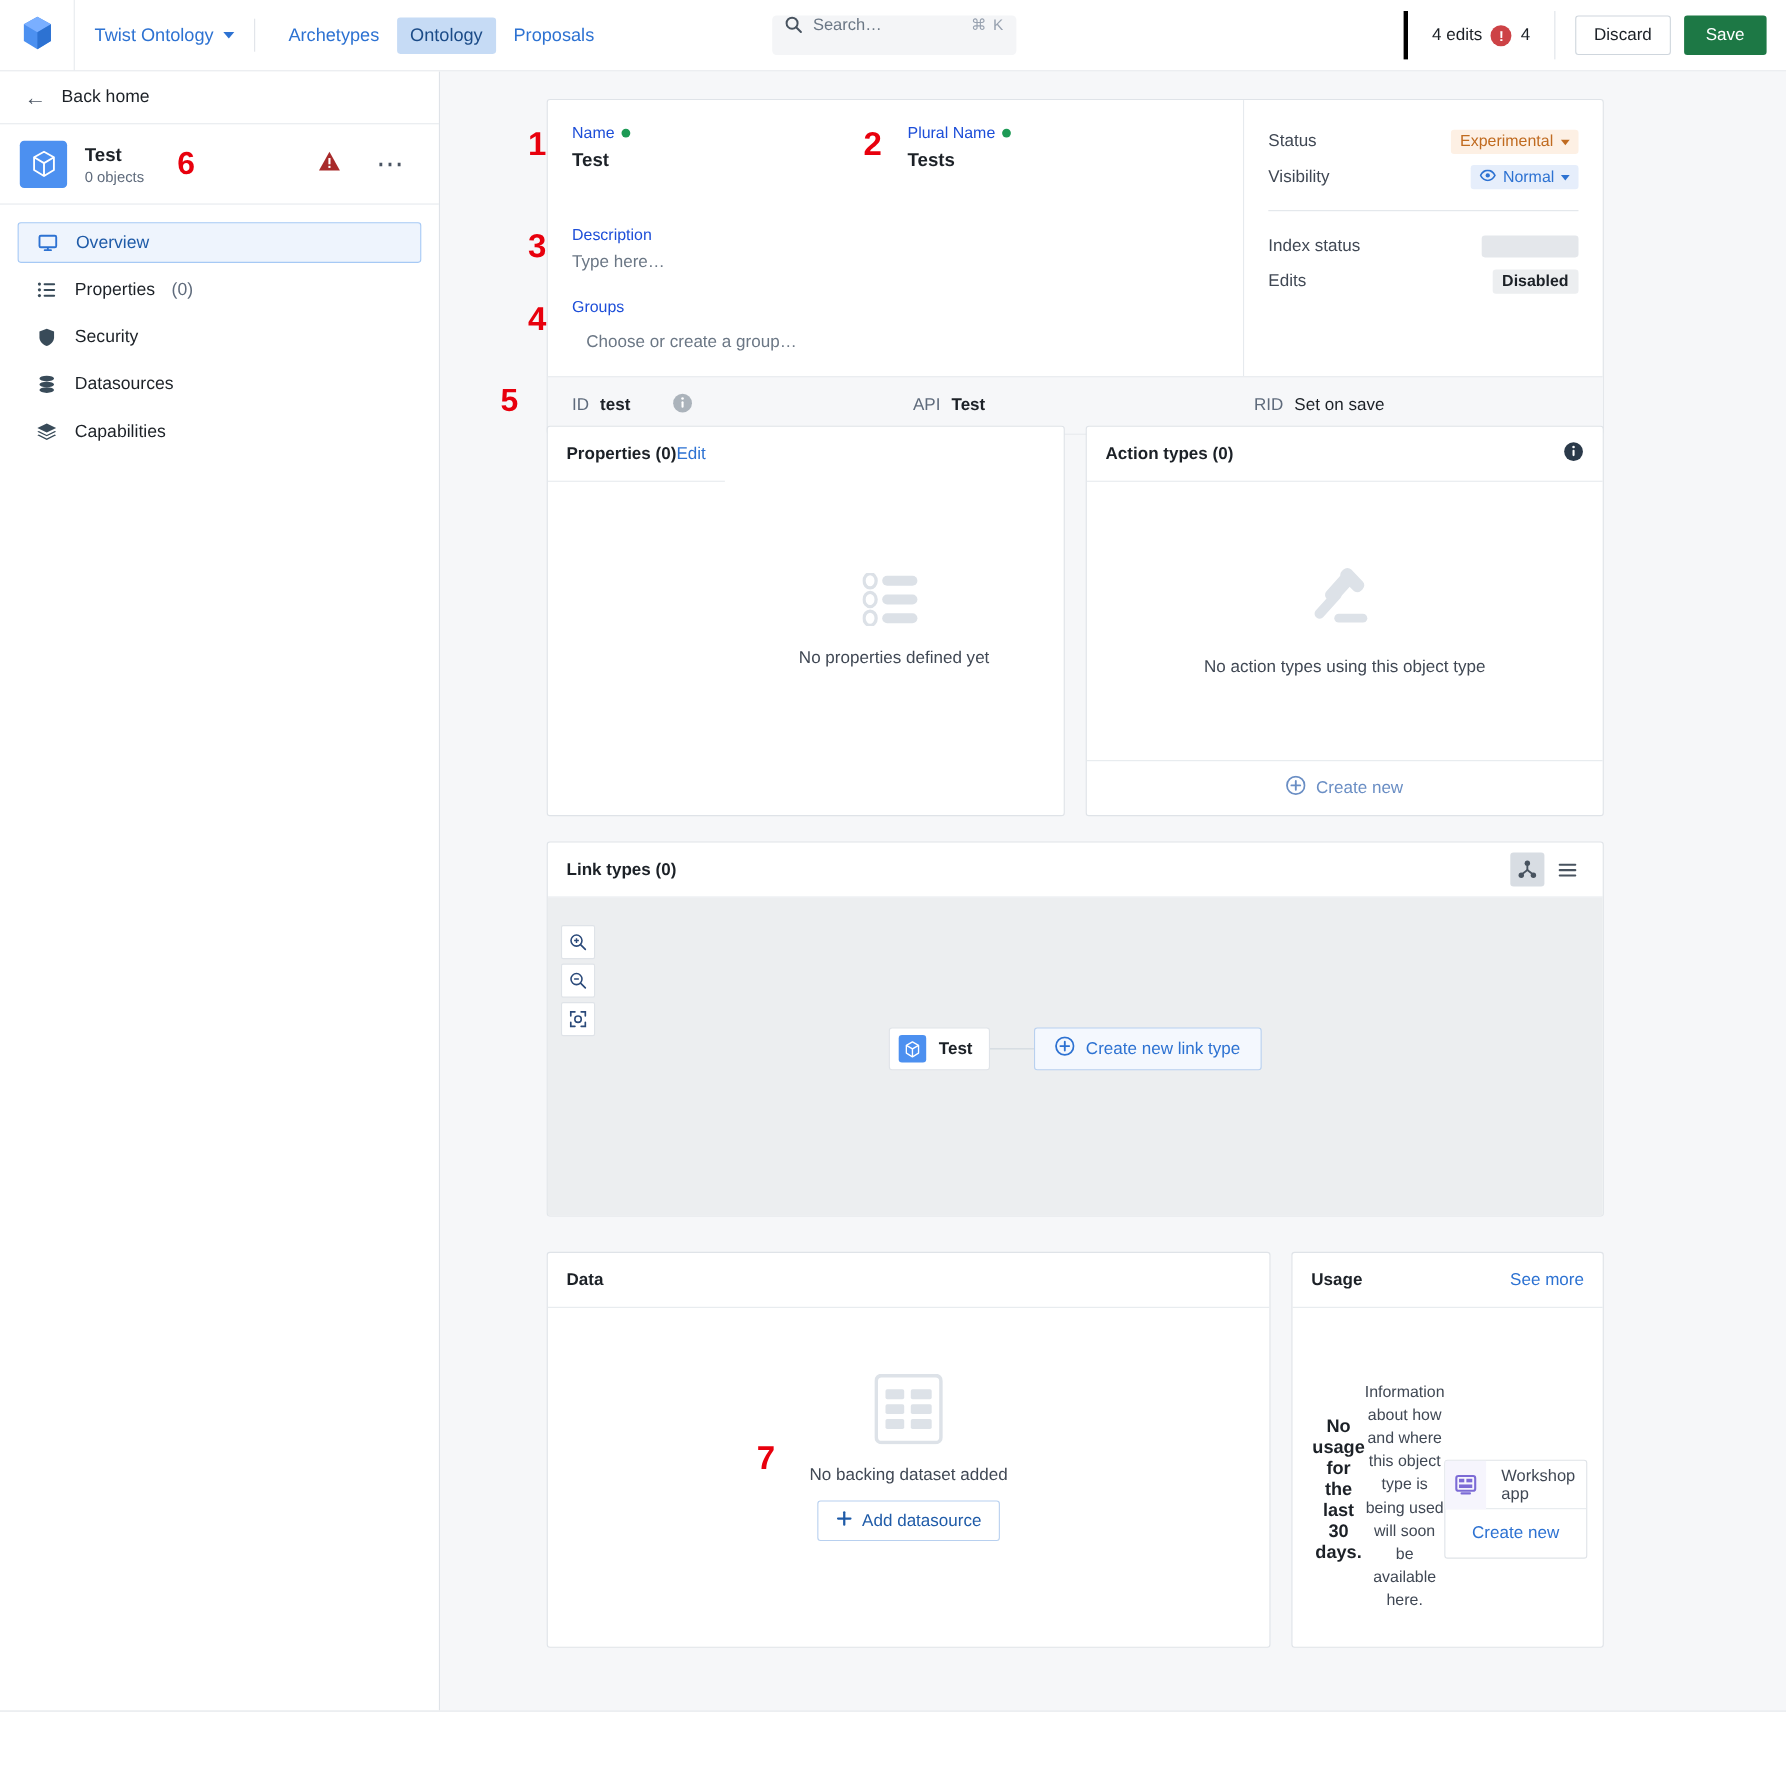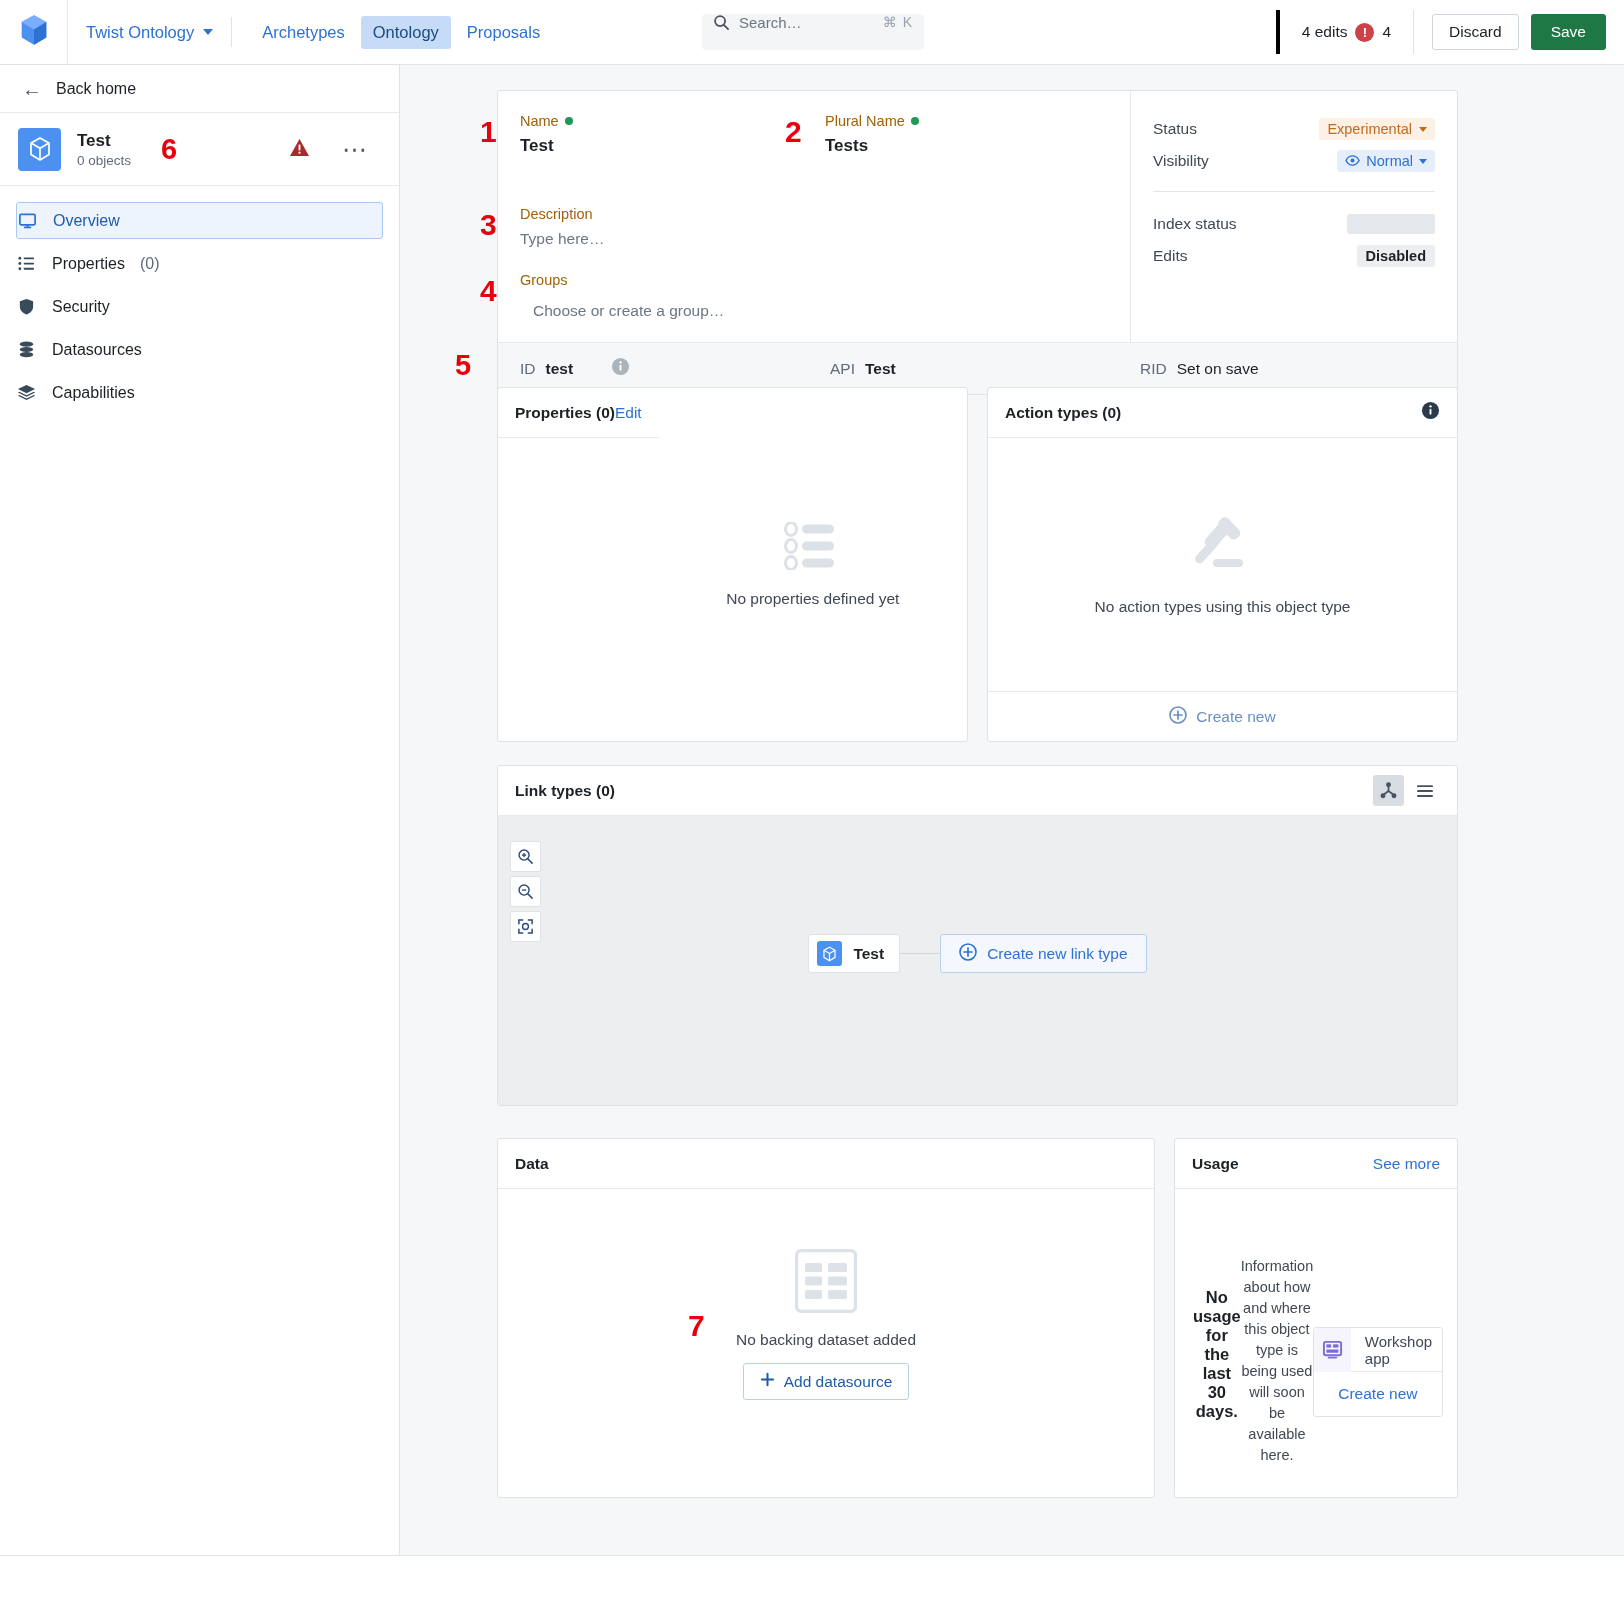--- a/index.html
+++ b/index.html
@@ -83,39 +83,39 @@
   }
   .obj-meta { display: flex; flex-direction: column; gap: 2px; }
   .obj-title { font-size: 17px; font-weight: bold; color: #1c2127; }
   .obj-sub { font-size: 13.5px; color: #5f6b7c; }
   .marker { color: #e8000d; font-weight: bold; font-size: 29px; line-height: 1; }
   .m-side { margin-left: 14px; }
   .warn-tri { margin-left: auto; margin-right: 16px; }
   .dots { font-size: 25px; color: #4b5563; letter-spacing: 2px; line-height: 0.4; margin-right: 12px; }
   .navlist { padding: 16px 16px 0 16px; display: flex; flex-direction: column; gap: 6px; }
   .navitem {
-    height: 37px; display: flex; align-items: center; gap: 15px; padding-left: 0;
+    height: 37px; display: flex; align-items: center; gap: 15px; padding-left: 16px;
     border-radius: 3px; font-size: 16px; color: #1c2127;
   }
   .navitem.sel { background: #eef4fd; border: 1px solid #a6c9f5; color: #1f5ba8; }
   .navitem .muted { color: #5f6b7c; }
   .ic { width: 21px; height: 21px; display: inline-flex; align-items: center; justify-content: center; }
 
   
   .main {
     position: absolute; top: 65px; left: 400px; width: 1224px; height: 1490px;
     background: #f6f7f9; overflow: hidden;
   }
   .card { background: #fff; border: 1px solid #dfe3e8; border-radius: 3px; }
 
   .hero { position: absolute; left: 97px; top: 25px; width: 961px; }
   .hero-top { display: flex; }
   .hero-left { flex: 1; padding: 22px 0 22px 22px; border-right: 1px solid #e6eaee; }
   .hero-right { width: 335px; padding: 22px 22px 18px 22px; }
-  .fld-label { font-size: 14.5px; color: #a16207; display: flex; align-items: center; gap: 6px; }
+  .fld-label { font-size: 14.5px; color: #1d4ed8; display: flex; align-items: center; gap: 6px; }
   .dot-green { width: 8px; height: 8px; border-radius: 50%; background: #1d9a55; }
   .fld-value { font-size: 17px; font-weight: bold; color: #1c2127; margin-top: 7px; }
   .fld-placeholder { font-size: 15.5px; color: #6b7785; margin-top: 8px; }
   .two-col { display: flex; }
   .col-a { width: 305px; position: relative; }
   .col-b { width: 305px; position: relative; }
   .m-hero { position: absolute; left: -40px; top: 4px; font-size: 30px; color: #e8000d; font-weight: bold; }
   .desc-block { margin-top: 50px; position: relative; }
   .groups-block { margin-top: 24px; position: relative; }
   .group-ph { font-size: 15.5px; color: #6b7785; margin-top: 14px; padding-left: 13px; }

